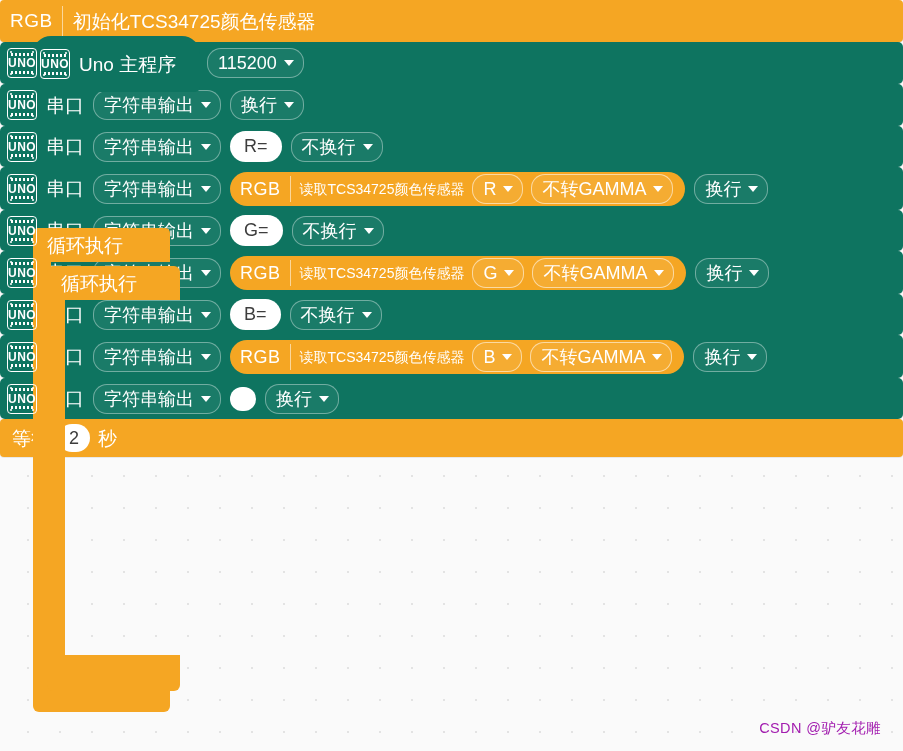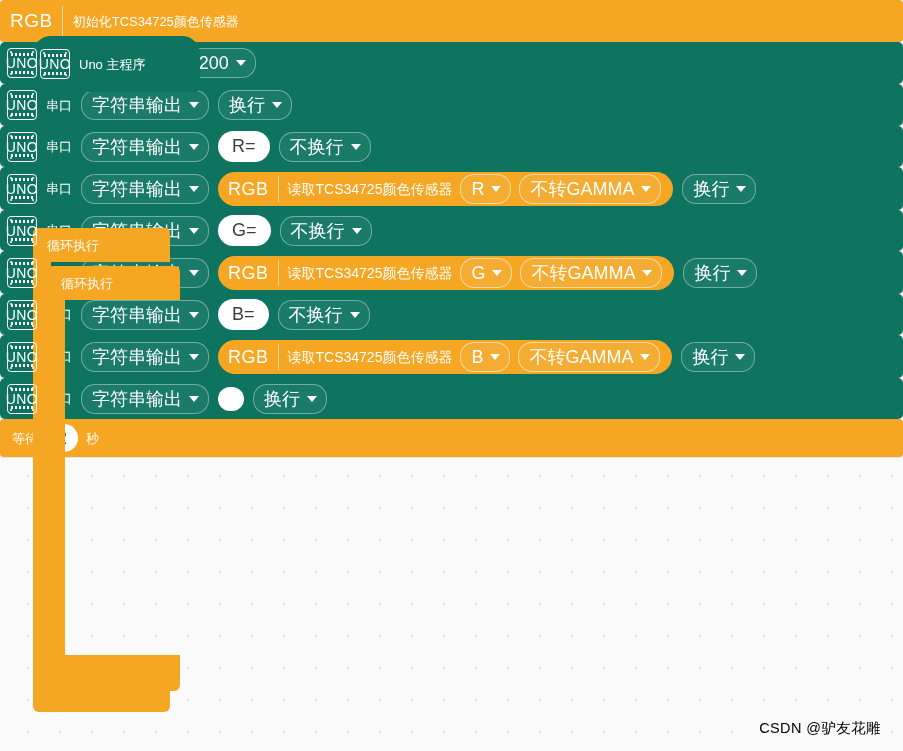--- a/index.html
+++ b/index.html
@@ -44,34 +44,34 @@
     display:flex;align-items:center;justify-content:center;
   }
   .uno-icon .pins{position:absolute;left:3px;right:3px;height:3px;background:
      repeating-linear-gradient(to right,#fff 0 2px,transparent 2px 4px);}
   .uno-icon .pins.t{top:3.5px;}
   .uno-icon .pins.b{bottom:3.5px;}
   .uno-icon .dot{position:absolute;width:2px;height:2px;border-radius:50%;background:#fff;}
   .uno-icon .d1{left:2px;top:2px;} .uno-icon .d2{right:2px;top:2px;}
   .uno-icon .d3{left:2px;bottom:2px;} .uno-icon .d4{right:2px;bottom:2px;}
   .uno-icon .txt{
-    font-size:14px;letter-spacing:.4px;font-weight:normal;color:#ffffff;
+    font-size:12px;letter-spacing:.4px;font-weight:bold;color:#ffffff;
     line-height:1;position:relative;z-index:2;
   }
 
   
   .rgb-badge{
     flex:none;color:#fff;font-size:19px;letter-spacing:.5px;
     padding-right:9px;margin-right:1px;
     border-right:1.5px solid rgba(255,255,255,.55);
     line-height:30px;
   }
 
   
-  .label{font-size:13px;color:#ffffff;white-space:nowrap;line-height:1;}
+  .label{font-size:19px;color:#ffffff;white-space:nowrap;line-height:1;}
   .label.sm{font-size:14px;}
 
   
   .dd{
     display:inline-flex;align-items:center;gap:7px;
     border-radius:14px;padding:5px 9px 5px 10px;
     font-size:18px;white-space:nowrap;line-height:1;
   }
   .green .dd{background:rgba(255,255,255,0.05);border:1.3px solid rgba(255,255,255,0.38);color:#fff;}
   .orange .dd, .rgb-reporter .dd{background:rgba(255,255,255,0.07);border:1.3px solid rgba(255,255,255,0.55);color:#fff;}
@@ -97,21 +97,21 @@
   
   .loop{position:absolute;}
   .loop > .loop-head{
     background:#f5a623;border-radius:5px 5px 0 0;
     display:flex;align-items:center;padding-left:14px;
     box-sizing:border-box;
   }
 
   .watermark{
     position:absolute;right:22px;bottom:13px;
-    color:#000000;font-size:14.5px;letter-spacing:.4px;
+    color:#a21caf;font-size:14.5px;letter-spacing:.4px;
     font-family:"Liberation Sans","DejaVu Sans",sans-serif;
     margin-top:32px;
   }
 </style>
 </head>
 <body>
 
 <div class="canvas">
 
   <div class="loop" style="left:33px;top:228px;width:137px;">

